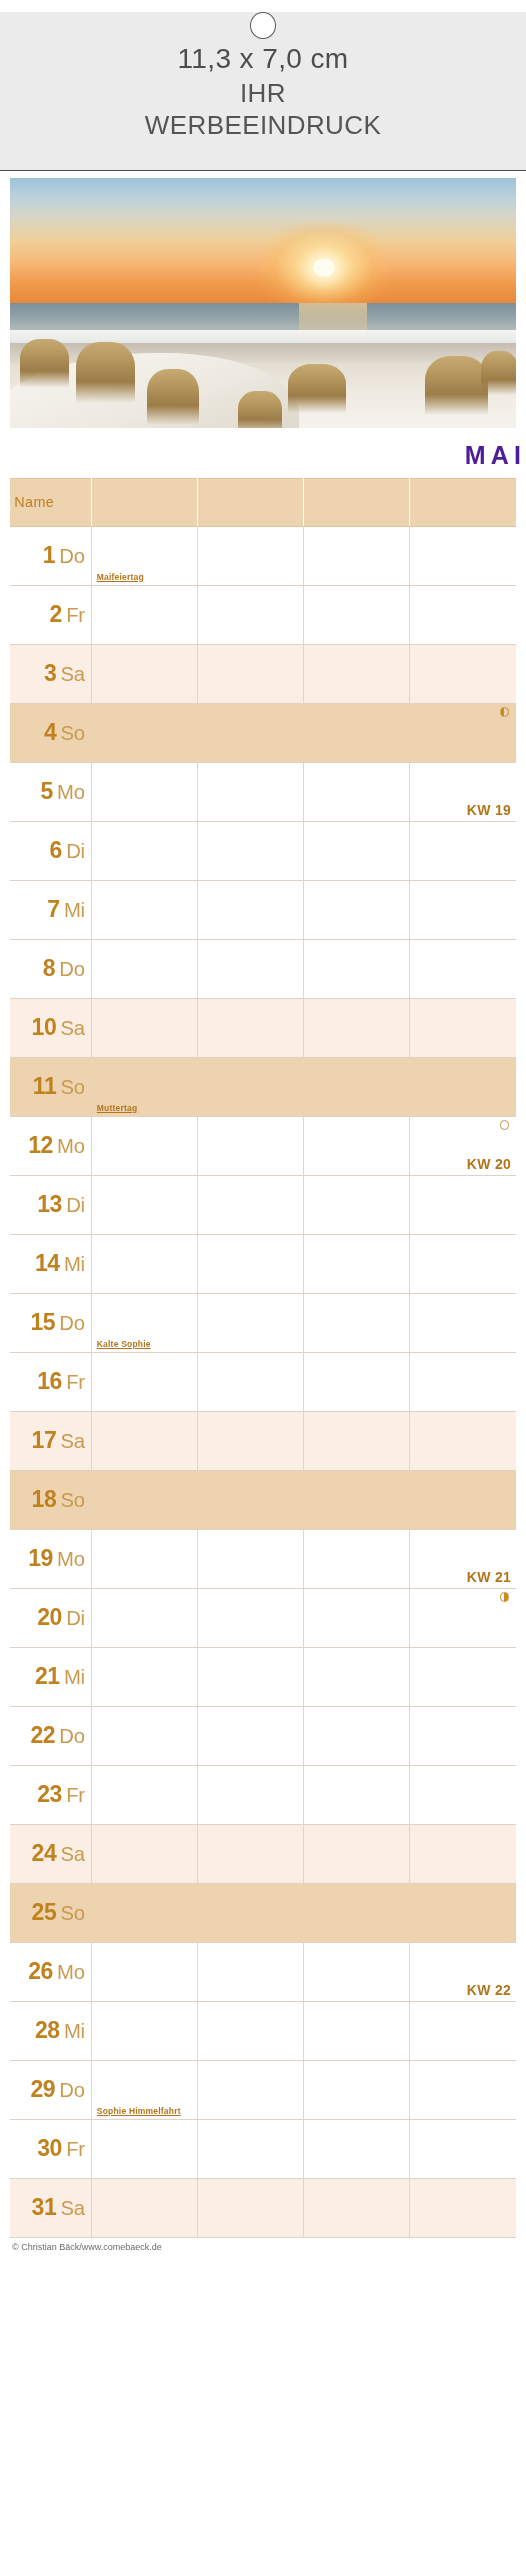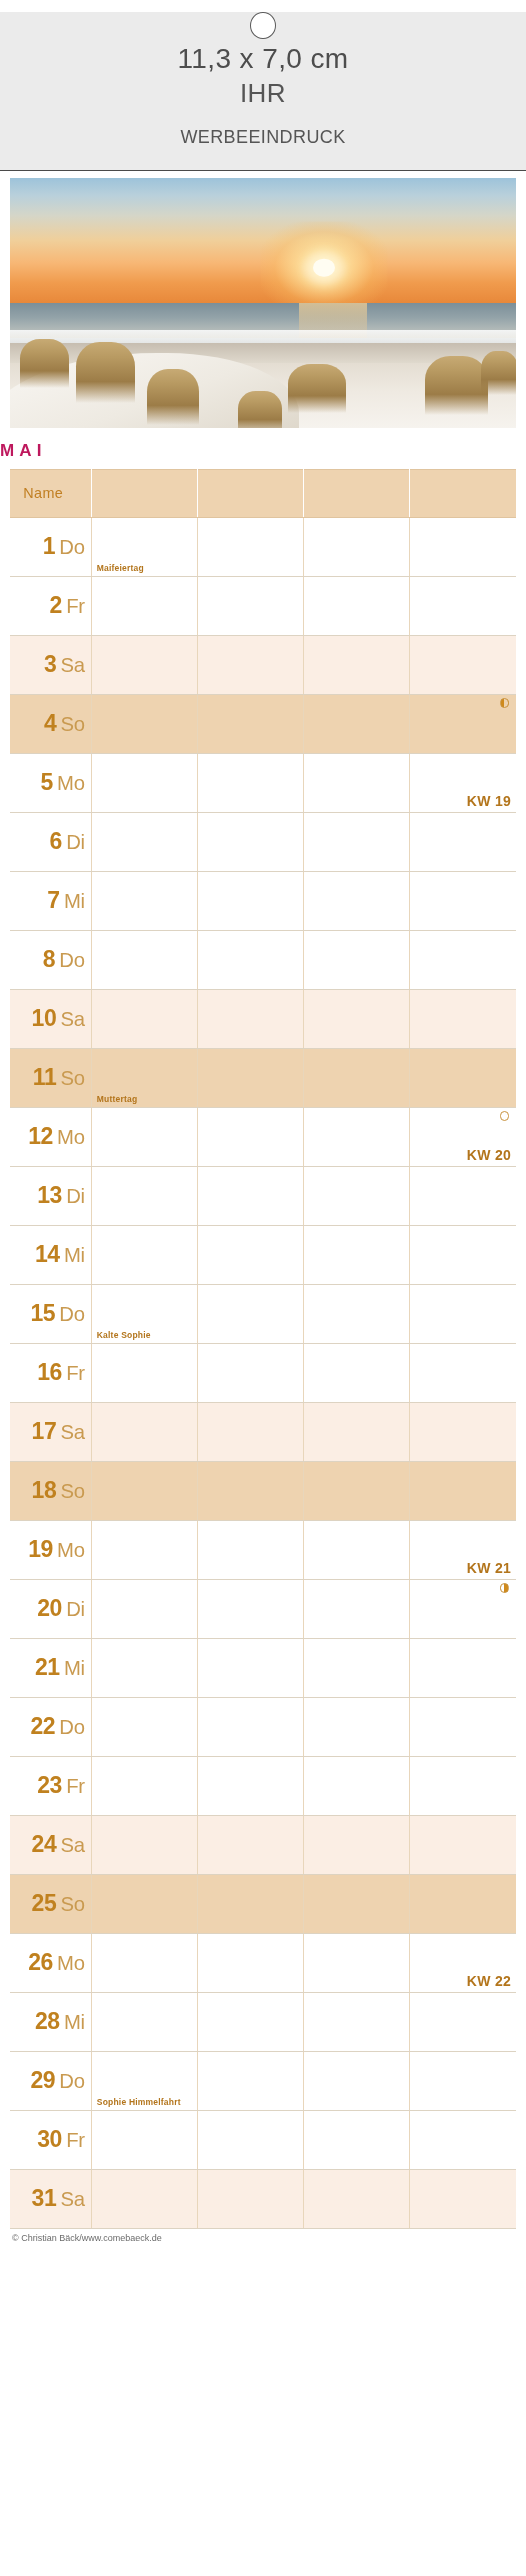--- a/index.html
+++ b/index.html
@@ -41,26 +41,25 @@
     line-height: 36px;
   }
   .ad-line1 {
     font-size: 26px;
     font-weight: 400;
     color: #555555;
     line-height: 32px;
     letter-spacing: 0.4px;
   }
   .ad-line2 {
-    font-size: 18px;
+    font-size: 26px;
     font-weight: 400;
     color: #555555;
     line-height: 32px;
     letter-spacing: 0.4px;
-    margin-top: 12px;
   }
 
   
   .photo-frame {
     width: 526px;
     padding: 6.8px 10.2px 5.1px 10.2px;
     background: #ffffff;
   }
   .photo {
     position: relative;
@@ -126,25 +125,25 @@
   .g1 { left: 2%;  bottom: 16%; width: 49px;  height: 49px; }
   .g2 { left: 13%; bottom: 10%; width: 59px;  height: 61px; }
   .g3 { left: 27%; bottom: 1%;  width: 52px;  height: 56px; }
   .g4 { left: 45%; bottom: -3%; width: 44px;  height: 44px; }
   .g5 { left: 55%; bottom: 6%;  width: 58px;  height: 49px; }
   .g6 { left: 82%; bottom: 5%;  width: 63px;  height: 59px; }
   .g7 { left: 93%; bottom: 13%; width: 37px;  height: 44px; }
 
   
   .month-title {
-    text-align: left;
-    font-size: 17px;
+    text-align: right;
+    font-size: 25px;
     font-weight: 700;
     letter-spacing: 5.1px;
-    color: #be185d;
+    color: #4c1d95;
     padding: 8.5px 0 7.6px 0;
     background: #ffffff;
   }
 
   
   .cal-wrap { padding: 0 10.2px 0 10.2px; background: #ffffff; }
   table.cal {
     width: 506px;
     border-collapse: collapse;
     table-layout: fixed;
@@ -160,21 +159,21 @@
     height: 48px;
     border-right: 0.8px solid #ffffff;
     border-top: 0.8px solid #e0c49f;
     border-bottom: 0.8px solid #e0c49f;
   }
   tr.hdr td:last-child { border-right: none; }
   .hdr-name {
     font-size: 14.4px;
     font-weight: 400;
     color: #c17f22;
-    padding-left: 13px;
+    padding-left: 4px;
     letter-spacing: 0.4px;
   }
 
   tr.day { height: 59px; }
   tr.day td {
     border-bottom: 0.8px solid #ddd3c2;
     border-right: 0.8px solid #e8d6bb;
     vertical-align: middle;
     position: relative;
     background: #ffffff;
@@ -210,20 +209,21 @@
   .holiday {
     position: absolute;
     left: 5.1px;
     bottom: 3.4px;
     font-family: "Liberation Sans Narrow", "Liberation Sans", sans-serif;
     font-size: 8.5px;
     font-weight: 700;
     color: #b3751c;
     letter-spacing: 0.2px;
     white-space: nowrap;
+    text-decoration: underline;
   }
   .kw {
     position: absolute;
     right: 5.1px;
     bottom: 2.5px;
     font-family: "Liberation Sans Narrow", "Liberation Sans", sans-serif;
     font-size: 14px;
     font-weight: 700;
     color: #b3751c;
     letter-spacing: 0.3px;

